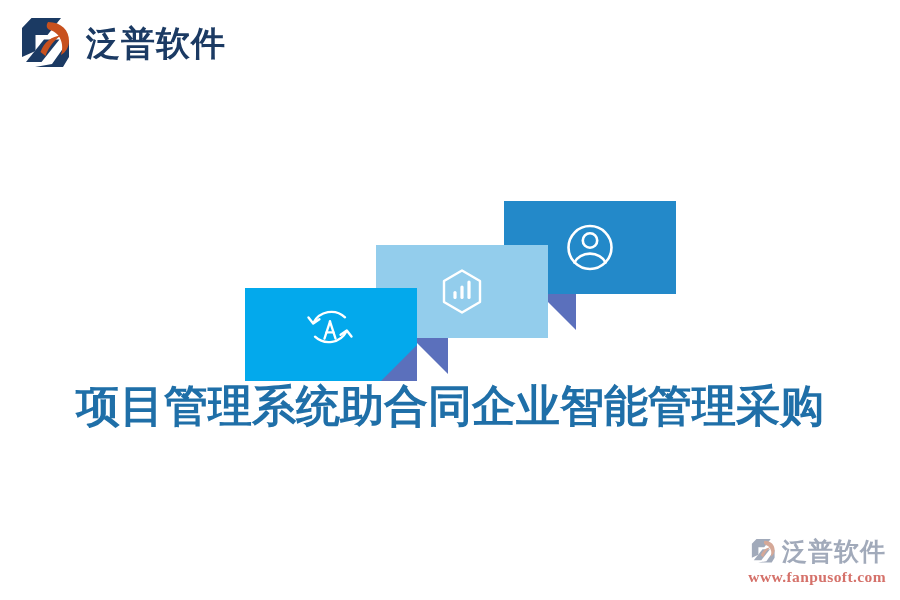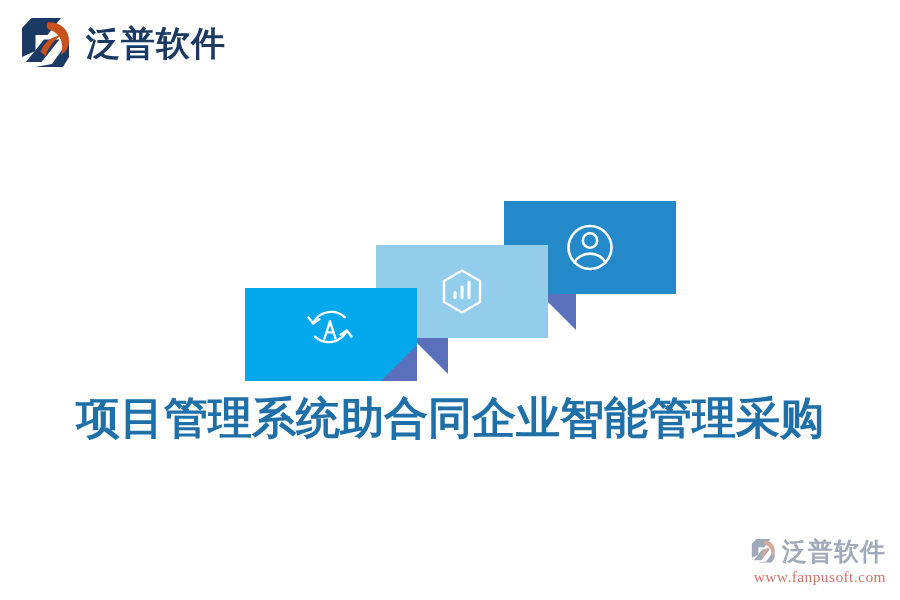--- a/index.html
+++ b/index.html
@@ -59,21 +59,21 @@
     top: 0;
     width: 900px;
     height: 600px;
     pointer-events: none;
   }
 
   
   .headline {
     position: absolute;
     left: 0;
-    top: 392px;
+    top: 380px;
     width: 900px;
     text-align: center;
     font-size: 44px;
     font-weight: bold;
     color: #1f6fa8;
     letter-spacing: 0px;
     line-height: 1.18;
     font-family: "DejaVu Sans", "Liberation Sans", sans-serif;
     white-space: nowrap;
   }
@@ -105,21 +105,21 @@
     letter-spacing: 1px;
     line-height: 1;
     font-family: "DejaVu Sans", "Liberation Sans", sans-serif;
   }
   .wm-url {
     font-size: 15.5px;
     color: #d2665e;
     letter-spacing: 0.4px;
     margin-top: 2px;
     font-family: "Liberation Serif", serif;
-    font-weight: normal;
+    font-weight: bold;
   }
 </style>
 </head>
 <body>
 
 <div class="brand">
   <span class="brand-mark">
     <svg viewBox="0 0 62 62" width="62" height="62" aria-hidden="true">
 
       <path d="M17.5 6 L47 6 L33.5 23 L21.5 23 L21.5 39 L8 45 L8 16 Z" fill="#1b3a63"></path>

